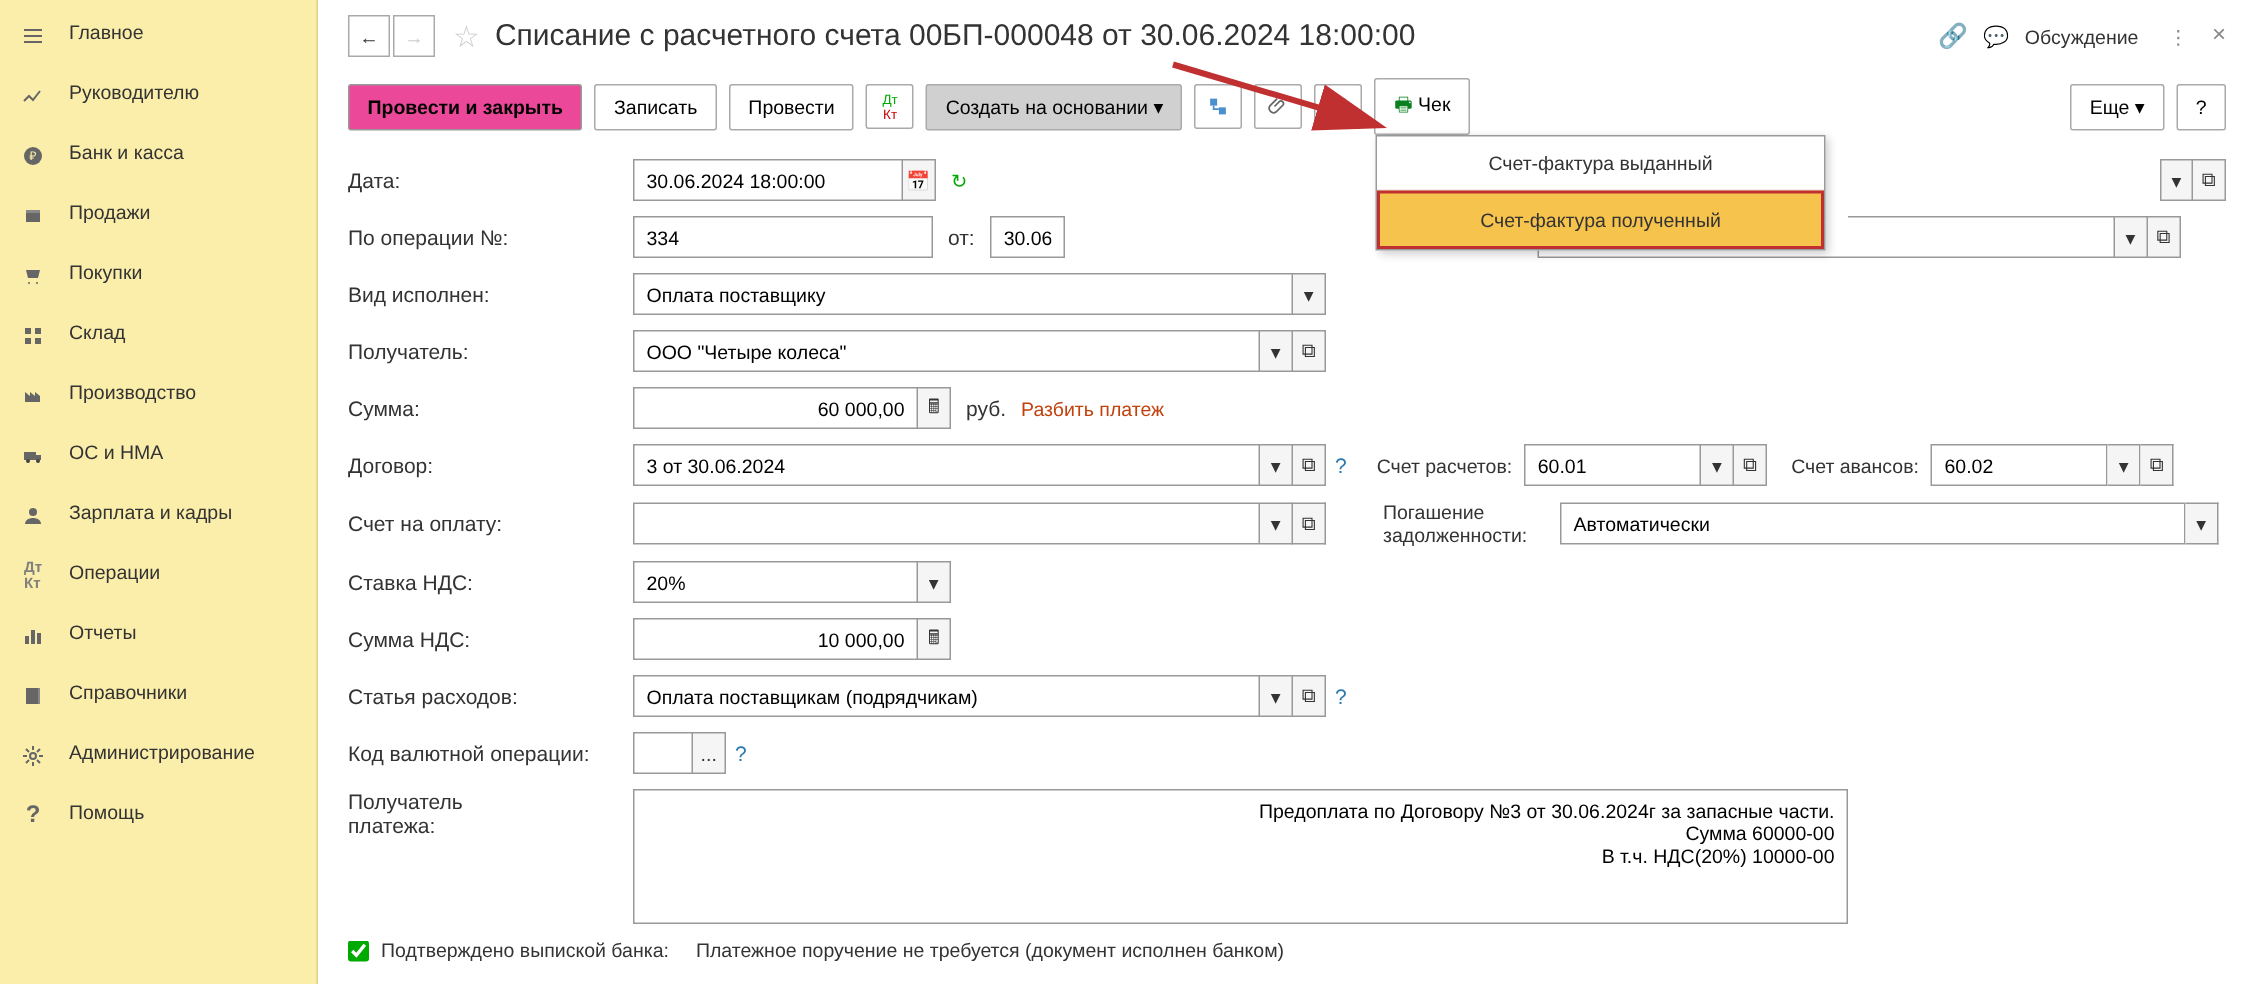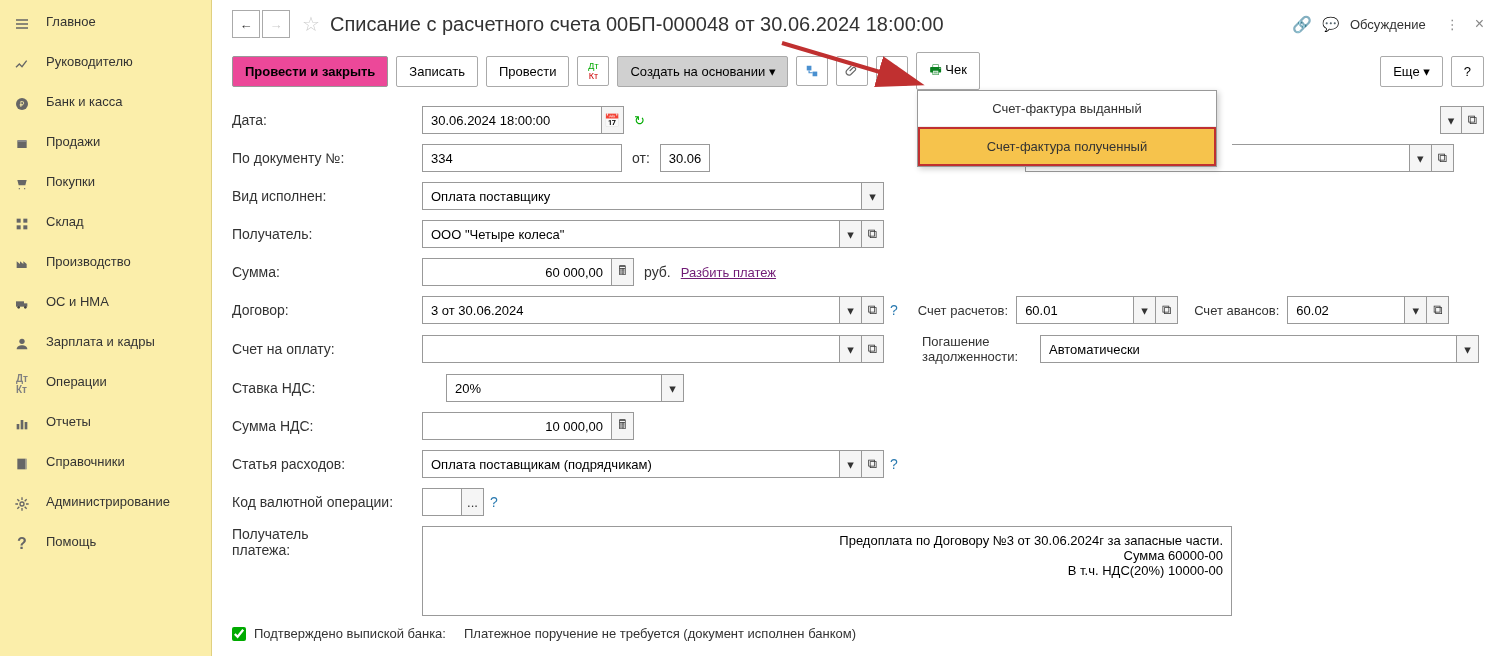--- a/index.html
+++ b/index.html
@@ -20,21 +20,21 @@
     .btn-icon { width: 32px; height: 30px; display: flex; align-items: center; justify-content: center; padding: 0; }
     .toolbar-right { margin-left: auto; display: flex; gap: 8px; }
     .form-row { display: flex; align-items: center; margin-bottom: 10px; }
     .form-label { width: 190px; font-size: 14px; }
     .input-group { display: flex; align-items: center; }
     .text-input { border: 1px solid #999; padding: 5px 8px; font-size: 13px; height: 28px; background: #fff; }
     .text-input.num { text-align: right; }
     .icon-btn { width: 22px; height: 28px; border: 1px solid #999; border-left: none; background: #f5f5f5; display: flex; align-items: center; justify-content: center; cursor: pointer; }
     .label-mid { margin: 0 10px; font-size: 14px; }
     .q-mark { color: #2a7ab0; margin: 0 6px; font-size: 14px; cursor: pointer; }
-    .link-txt { color: #701a75; text-decoration: underline; cursor: pointer; }
+    .link-txt { color: #c2410c; cursor: pointer; }
     .textarea-input { border: 1px solid #999; padding: 6px 8px; font-size: 13px; width: 810px; height: 90px; resize: none; font-family: Arial; text-align: right; }
     .checkbox-row { display: flex; align-items: center; gap: 8px; margin-top: 8px; }
     .chk { width: 14px; height: 14px; accent-color: #0a0; }
     .right-fields { display: flex; align-items: center; gap: 8px; }
     .dropdown-menu { position: absolute; top: 90px; left: 705px; width: 300px; background: #fff; border: 1px solid #999; box-shadow: 2px 2px 6px rgba(0,0,0,0.2); z-index: 100; }
     .dropdown-item { padding: 10px 18px; text-align: center; border-bottom: 1px solid #eee; cursor: pointer; }
     .dropdown-item.highlighted { background: #f6c34c; border: 2px solid #c03030; }
     .arrow { position: absolute; top: 38px; left: 565px; z-index: 200; pointer-events: none; }
     .cov { position: absolute; top: 98px; left: 1005px; height: 65px; width: 15px; background: #fff; z-index: 50; }
   </style>
@@ -222,21 +222,21 @@
         <span class="icon-btn">📅</span>
       </div>
       <span style="margin-left:10px;color:#0a0;">↻</span>
       <div class="input-group" style="margin-left:auto;">
         <span class="icon-btn" style="border-left:1px solid #999;">▾</span>
         <span class="icon-btn">⧉</span>
       </div>
     </div>
 
     <div class="form-row">
-      <span class="form-label">По документу №:</span>
+      <span class="form-label">По операции №:</span>
       <div class="input-group">
         <input class="text-input" style="width: 200px;" value="334">
       </div>
       <span class="label-mid">от:</span>
       <div class="input-group">
         <input class="text-input" style="width: 50px;" value="30.06.">
       </div>
       <div class="input-group" style="margin-left:315px;">
         <input class="text-input" style="width: 385px;" value="рм шоколада ООО">
         <span class="icon-btn">▾</span>
@@ -310,21 +310,21 @@
         <div class="input-group">
           <input class="text-input" style="width: 417px;" value="Автоматически">
           <span class="icon-btn">▾</span>
         </div>
       </div>
     </div>
 
     <div class="form-row">
       <span class="form-label">Ставка НДС:</span>
       <div class="input-group">
-        <input class="text-input" style="width: 216px; margin-left: 24px;" value="20%">
+        <input class="text-input" style="width: 190px;" value="20%">
         <span class="icon-btn">▾</span>
       </div>
     </div>
 
     <div class="form-row">
       <span class="form-label">Сумма НДС:</span>
       <div class="input-group">
         <input class="text-input num" style="width: 190px;" value="10 000,00">
         <span class="icon-btn">🖩</span>
       </div>

